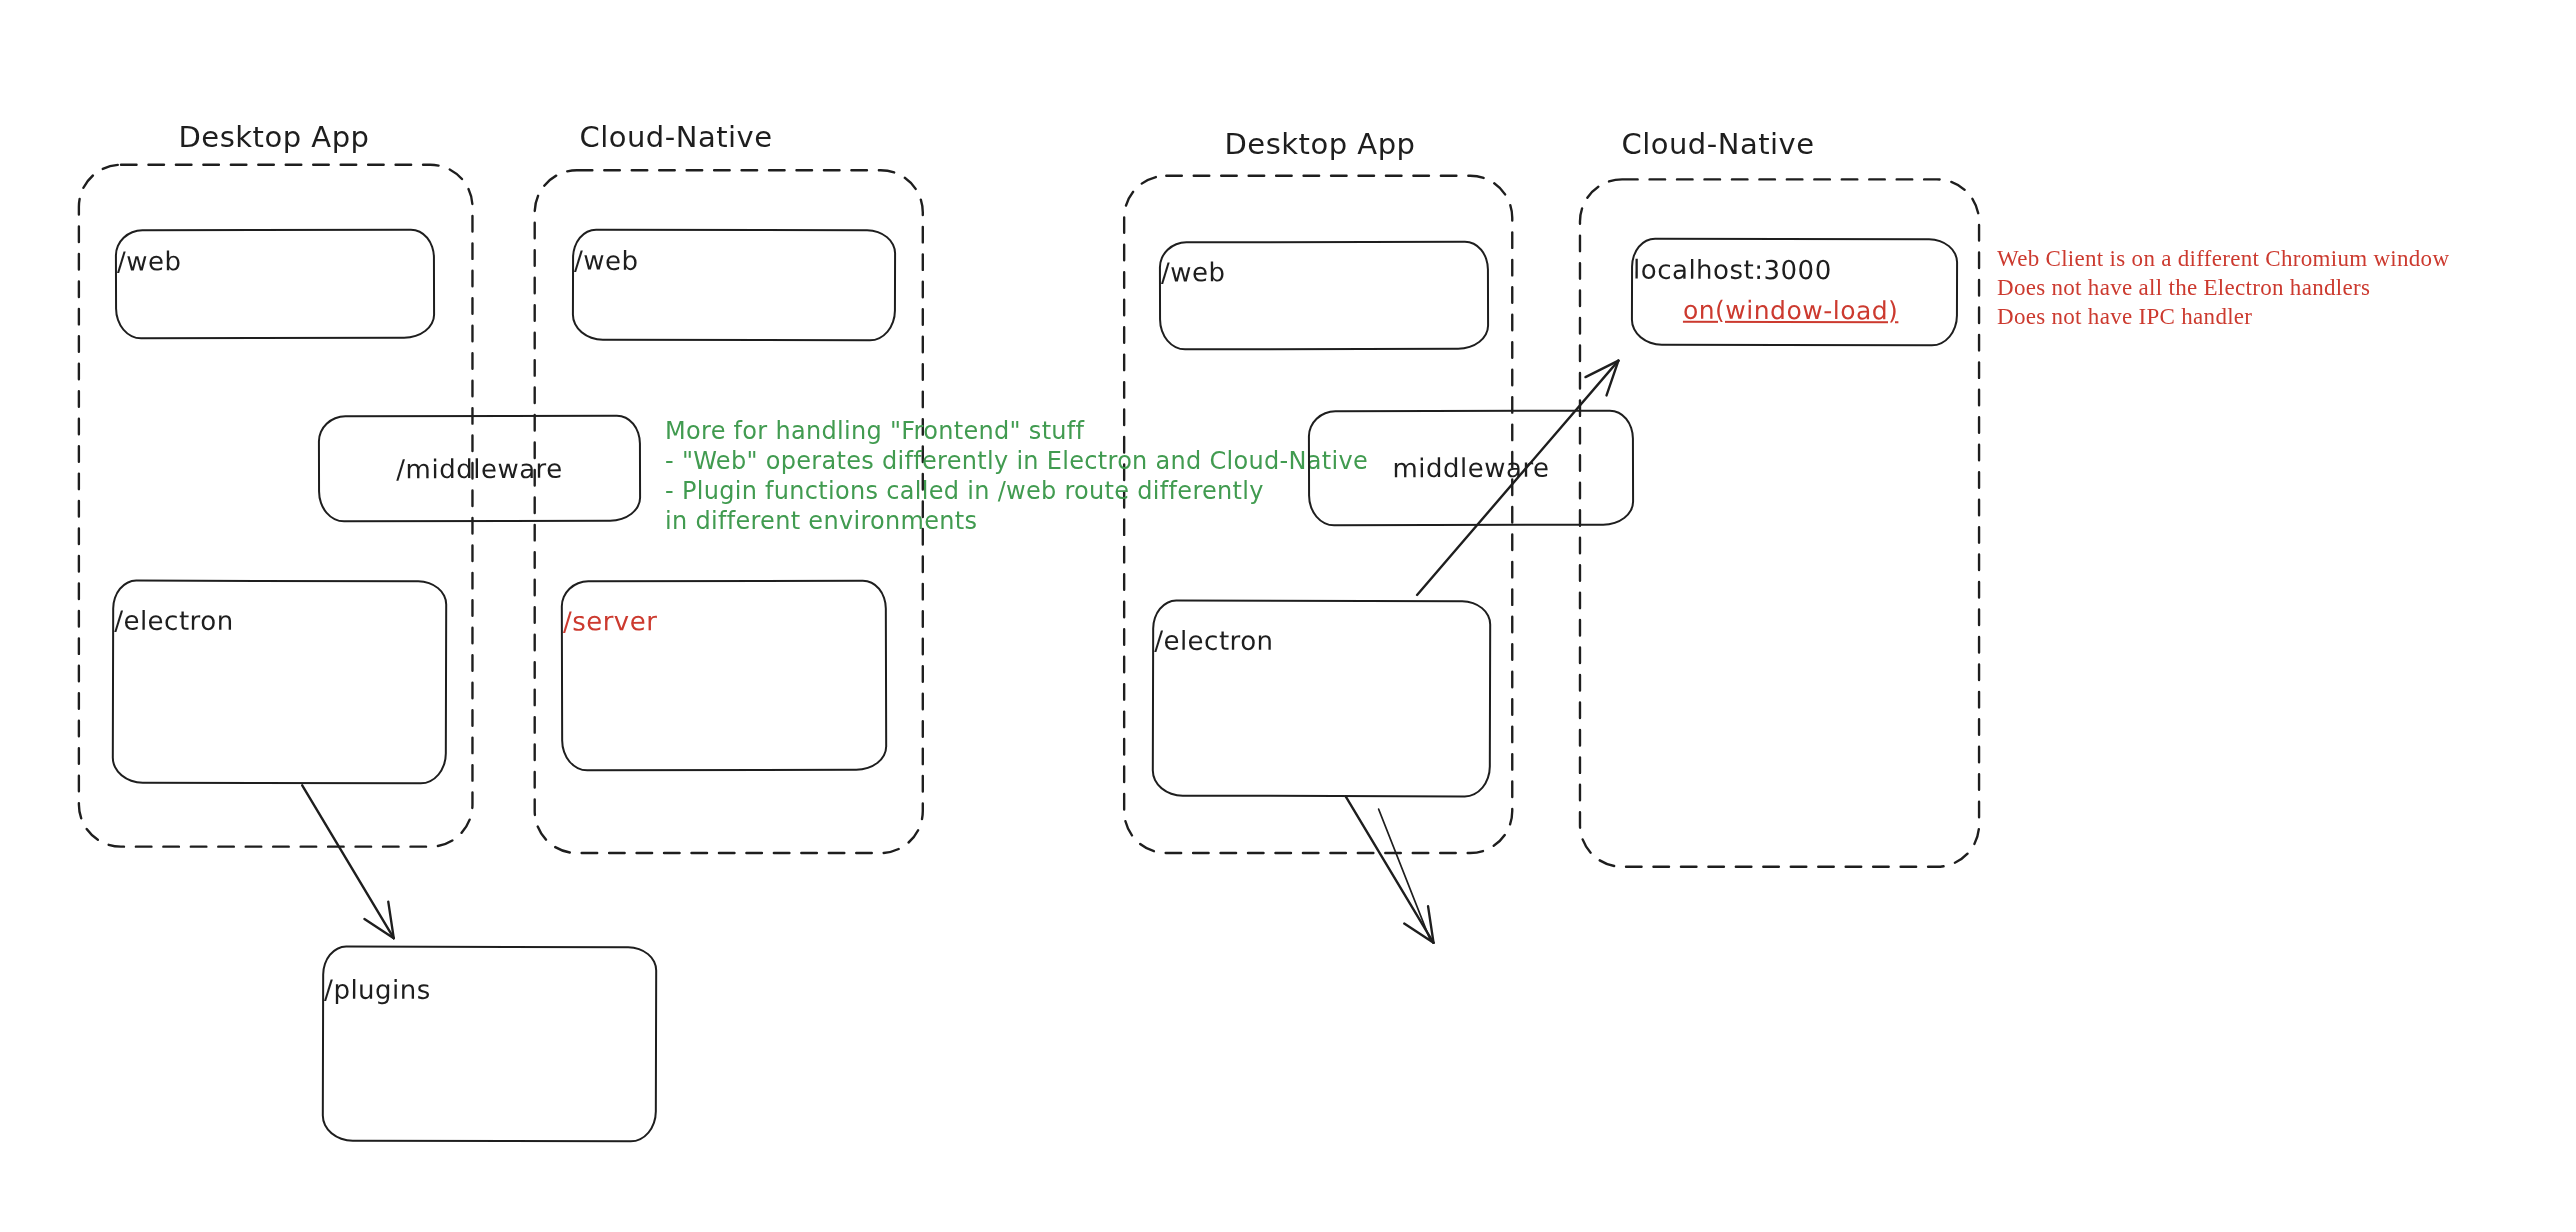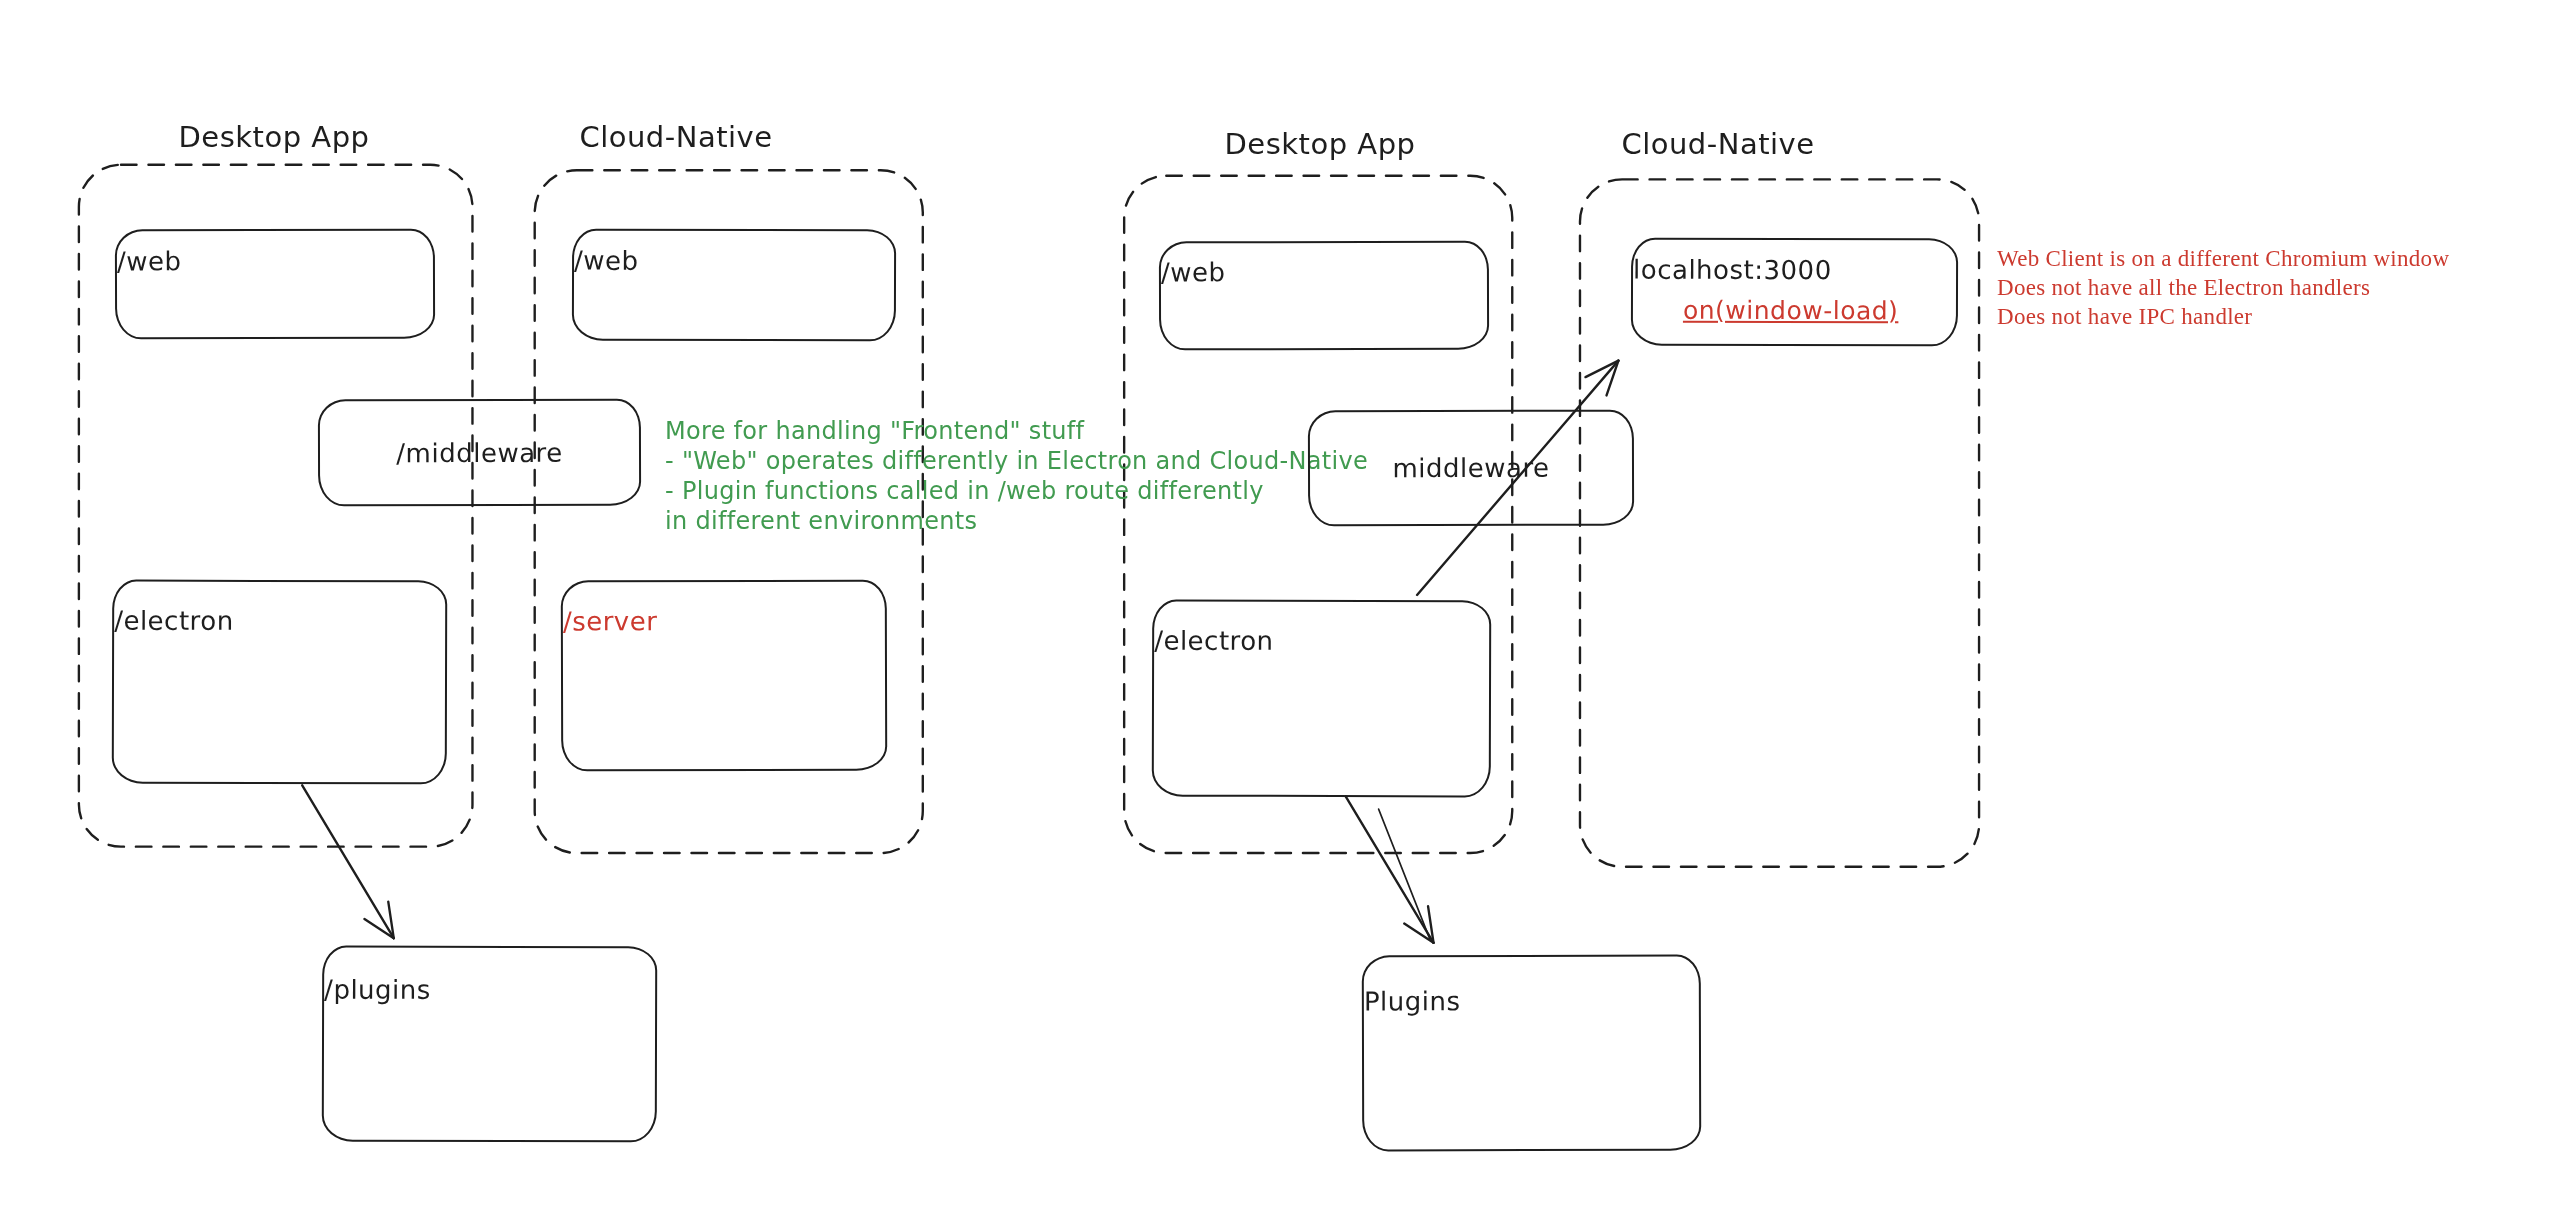--- a/index.html
+++ b/index.html
@@ -67,21 +67,21 @@
   <div class="title" style="left:548px;top:122px;width:256px;">Cloud-Native</div>
 
   <div class="box r1" style="left:115px;top:229px;width:320px;height:110px;padding-top:14.6px;">
     <span class="lbl">/web</span>
   </div>
 
   <div class="box r2" style="left:572px;top:229px;width:324px;height:112px;padding-top:14.6px;">
     <span class="lbl">/web</span>
   </div>
 
-  <div class="box r1 center-label" style="left:318px;top:399px;width:323px;height:107px;">
+  <div class="box r1 center-label" style="left:318px;top:415px;width:323px;height:107px;">
     <span class="lbl">/middleware</span>
   </div>
 
   <div class="box r2" style="left:112px;top:580px;width:335px;height:204px;padding-top:24px;">
     <span class="lbl">/electron</span>
   </div>
 
   <div class="box r1" style="left:561px;top:580px;width:326px;height:191px;padding-top:24px;">
     <span class="lbl red-text">/server</span>
   </div>
@@ -110,23 +110,20 @@
   </div>
 
   <div class="box r1 center-label" style="left:1308px;top:410px;width:326px;height:116px;">
     <span class="lbl">middleware</span>
   </div>
 
   <div class="box r2" style="left:1152px;top:600px;width:339px;height:197px;padding-top:24px;">
     <span class="lbl">/electron</span>
   </div>
 
-  <div class="box r1" style="left:1362px;top:955px;width:339px;height:196px;padding-top:29px;">
-    <span class="lbl">Plugins</span>
-  </div>
 
   <div class="note red" style="left:1997px;top:244px;font-family:Liberation Serif, serif;">
     <div>Web Client is on a different Chromium window</div>
     <div>Does not have all the Electron handlers</div>
     <div>Does not have IPC handler</div>
   </div>
 
 </div>
 
 

